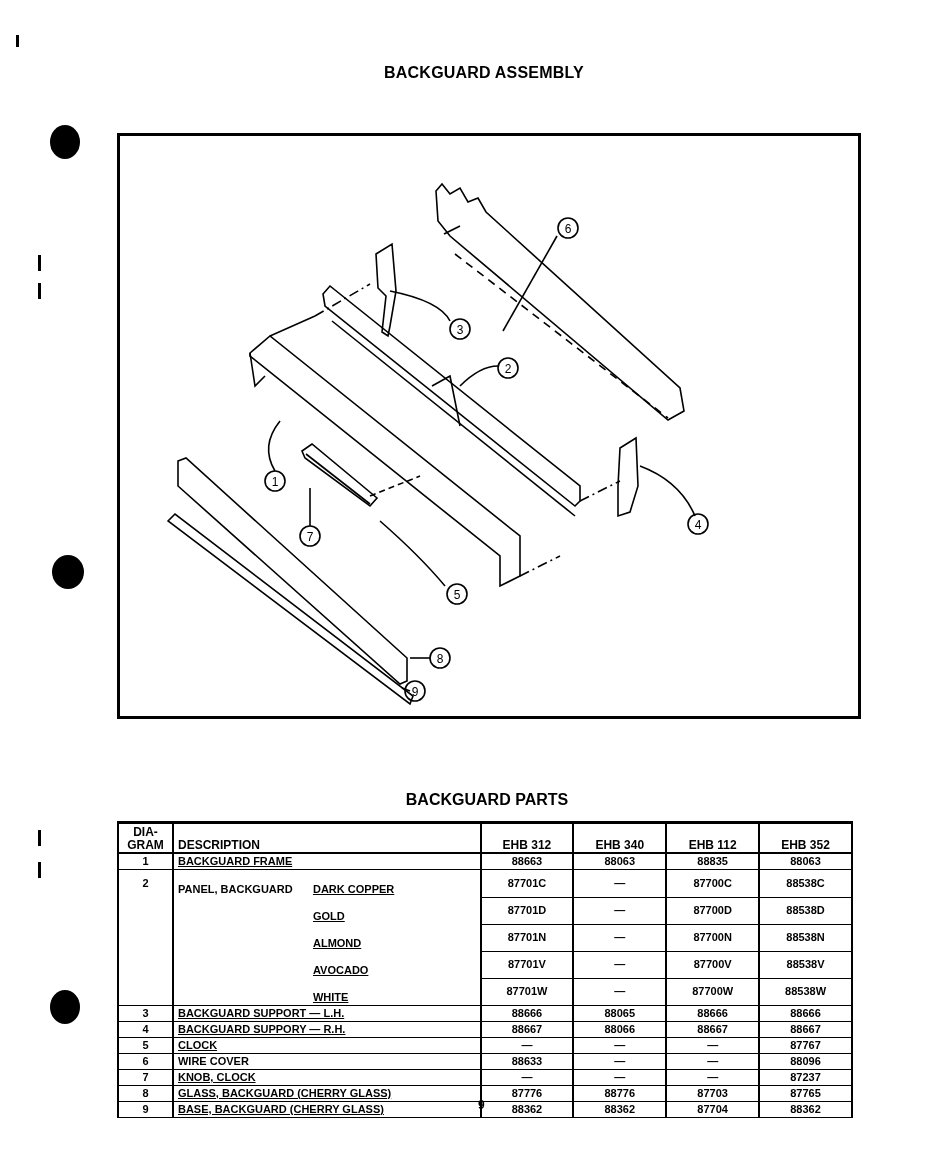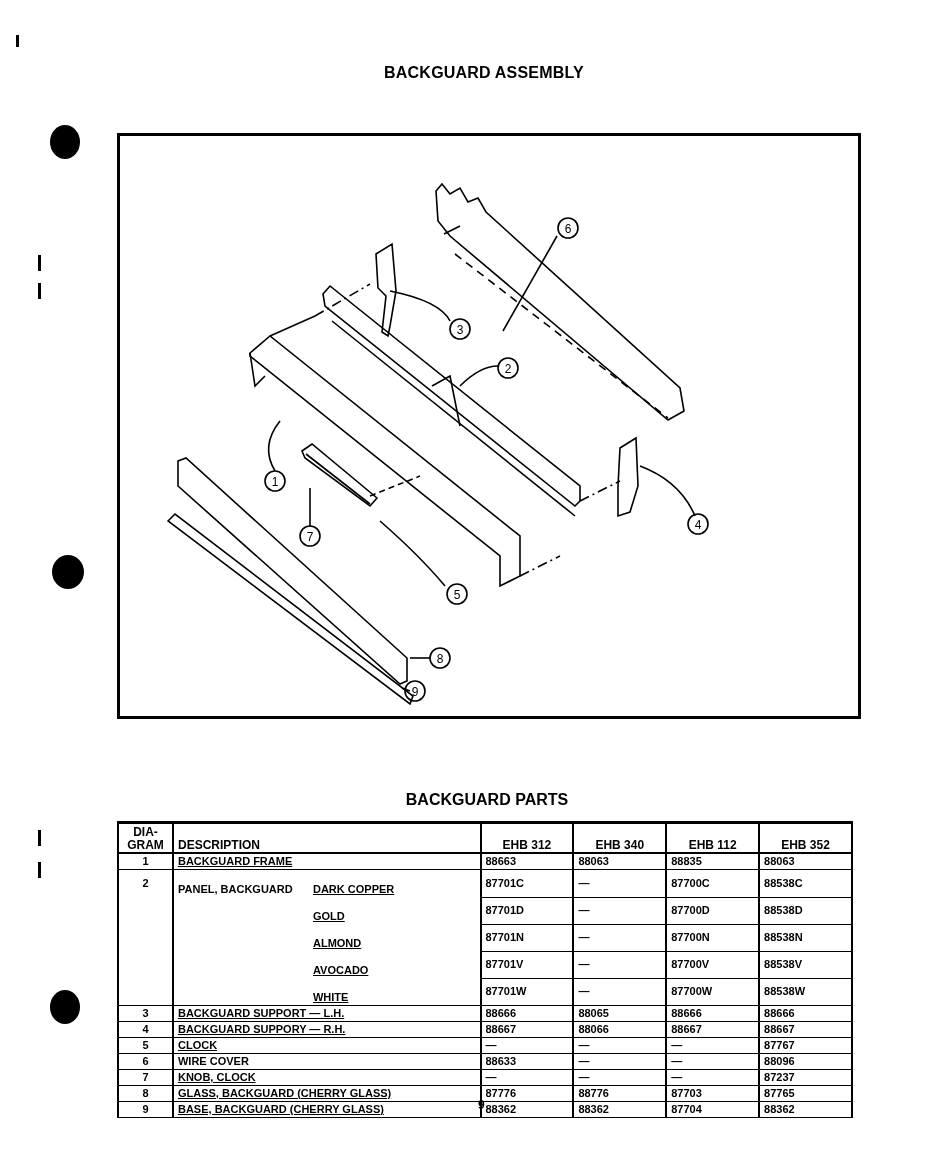--- a/index.html
+++ b/index.html
@@ -20,21 +20,21 @@
   table.parts { position: absolute; left: 117px; top: 821px; width: 736px;
                 border-collapse: collapse; font-size: 11px; font-weight: bold; }
   table.parts th, table.parts td { border-left: 2px solid #000; border-right: 2px solid #000;
                  padding: 0 4px; height: 15px; line-height: 15px; }
   table.parts th { border-top: 3px solid #000; border-bottom: 2px solid #000; height: 28px;
                    vertical-align: bottom; line-height: 13px; font-size: 12px; }
   table.parts td { border-bottom: 1px solid #000; }
   table.parts tr.last td { border-bottom: 3px solid #000; }
   td.num { text-align: center; width: 45px; }
   td.desc { width: 298px; position: relative; border-radius: 8px; }
-  td.part { width: 83px; border-radius: 6px; }
+  td.part { text-align: center; width: 83px; border-radius: 6px; }
   td.noline { border-bottom: none !important; }
   .desc-main { display: inline-block; width: 135px; }
   .desc-sub { display: inline-block; text-decoration: underline; margin-top: 12px; }
   .u { text-decoration: underline; }
   .page-num { position: absolute; top: 1098px; left: 478px; font-size: 12px; font-weight: bold; }
 </style>
 </head>
 <body>
 
 <div class="hole h1"></div>

